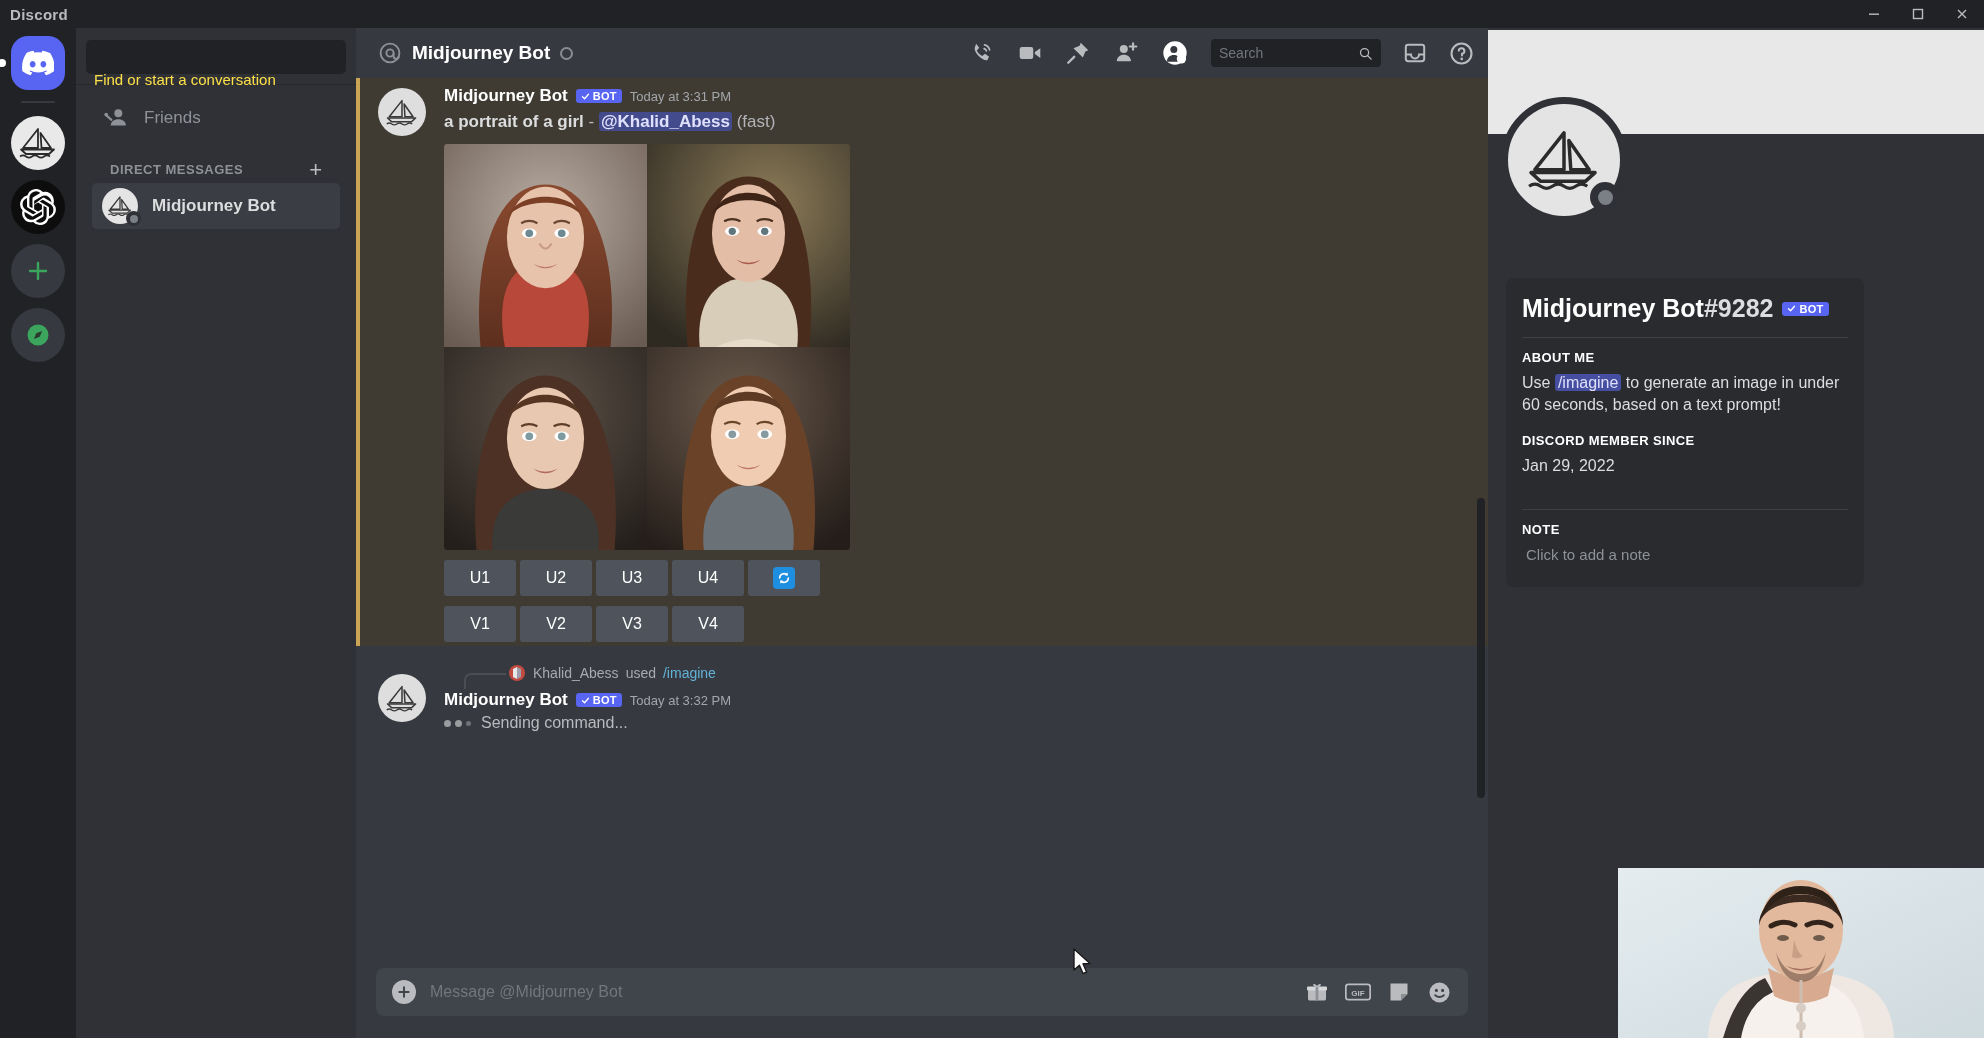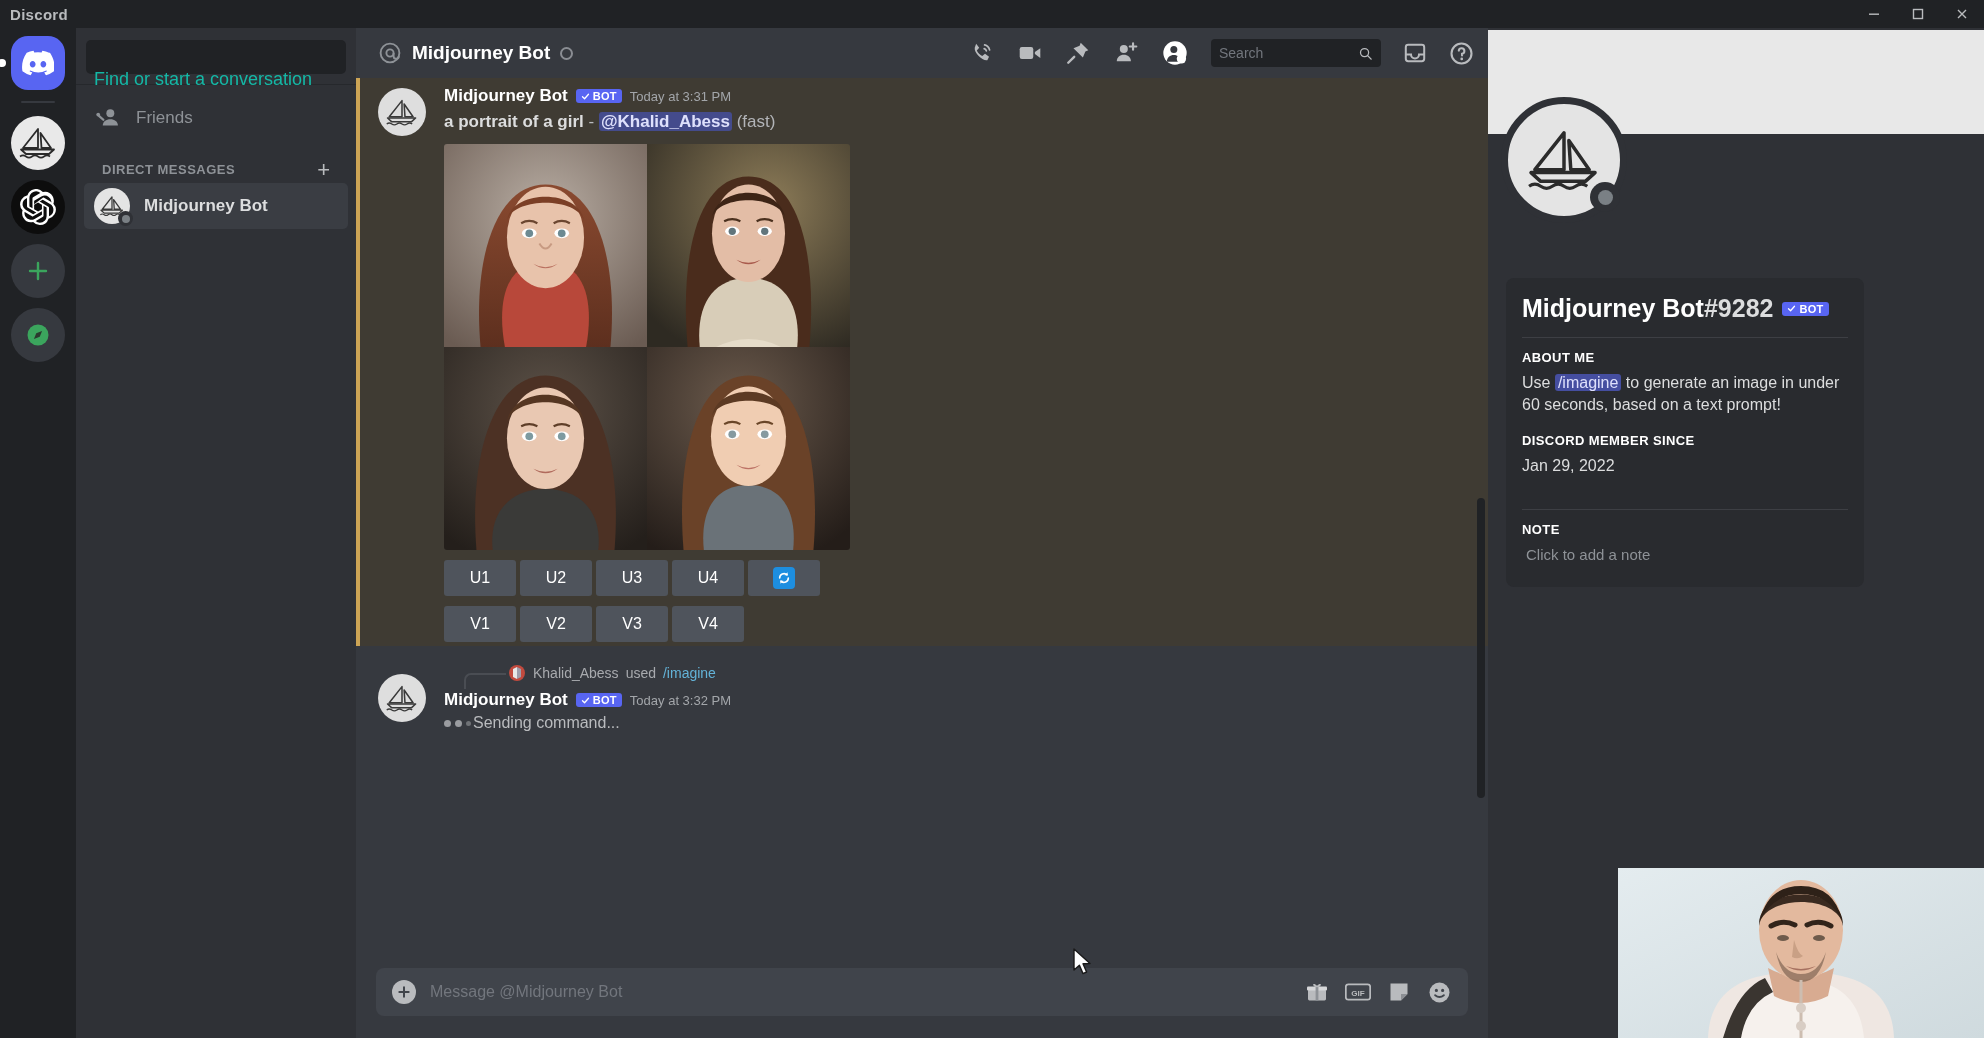--- a/index.html
+++ b/index.html
@@ -52,23 +52,23 @@
 
   
   .dmbar {
     position: absolute; left: 76px; top: 28px; width: 280px; height: 1010px;
     background: #2f3136;
   }
   .dmsearch {
     margin: 12px 10px 0; height: 34px; background: #202225; border-radius: 5px;
     display: flex; align-items: center; padding: 0 8px;
   }
-  .dmsearch span { color: #14b8a6; font-size: 18px; margin-top: 44px; }
+  .dmsearch span { color: #fde047; font-size: 15px; margin-top: 44px; }
   .dmdivider { height: 1px; background: #26282c; margin-top: 10px; }
-  .dmlist { padding: 10px 8px 0; }
+  .dmlist { padding: 10px 16px 0; }
   .dmrow {
     height: 46px; border-radius: 5px; display: flex; align-items: center;
     padding: 0 10px; gap: 14px; margin-bottom: 3px; position: relative;
   }
   .dmrow.active { background: #3a3d43; }
   .dmrow .lbl { color: #8e9297; font-size: 17px; }
   .dmrow.active .lbl { color: #dcddde; font-weight: bold; }
   .nitro-badge {
     background: #4f545c; color: #fff; font-size: 11px; font-weight: bold;
     letter-spacing: .4px; border-radius: 9px; padding: 3px 9px 3px 6px;
@@ -172,21 +172,21 @@
     border-left: 2px solid #4a4d53; border-top: 2px solid #4a4d53;
     border-top-left-radius: 7px;
   }
   .cmdref .mini {
     width: 18px; height: 18px; border-radius: 50%; overflow: hidden; flex: none;
     display: flex; align-items: center; justify-content: center;
   }
   .cmdref .txt { color: #a8aaae; font-size: 14px; }
   .cmdref .slash { color: #63b3d8; }
 
-  .typing { display: flex; align-items: center; gap: 2px; margin-top: 4px; }
+  .typing { display: flex; align-items: center; gap: 10px; margin-top: 4px; }
   .dots { display: flex; gap: 4px; align-items: center; }
   .dots i { width: 7px; height: 7px; border-radius: 50%; background: #9a9ca0; display: block; }
   .dots i:nth-child(3) { width: 5px; height: 5px; background: #6f7276; }
   .typing .t { color: #b9bbbe; font-size: 16px; }
 
   .scrollbar {
     position: absolute; right: 3px; top: 420px; width: 8px; height: 300px;
     background: #202225; border-radius: 4px;
   }
 

